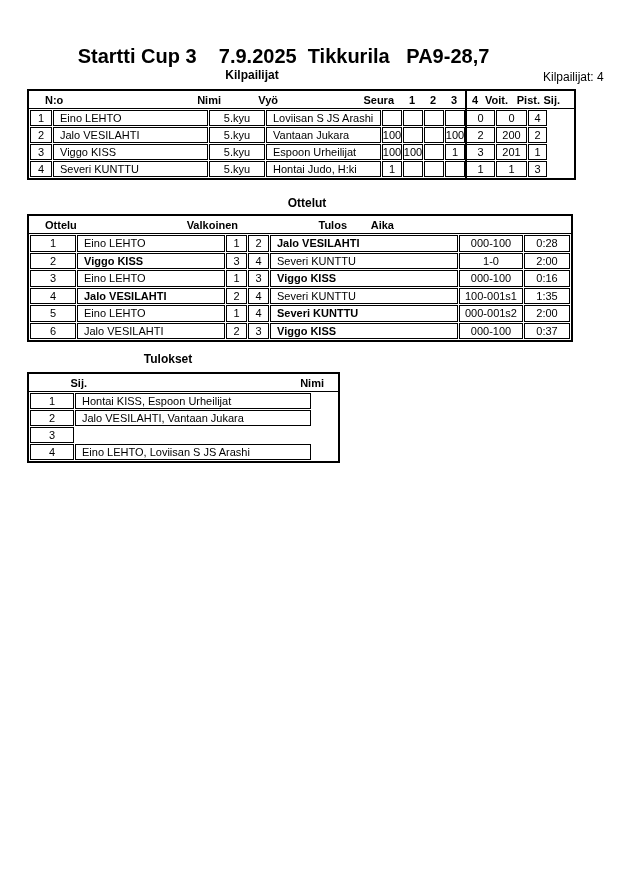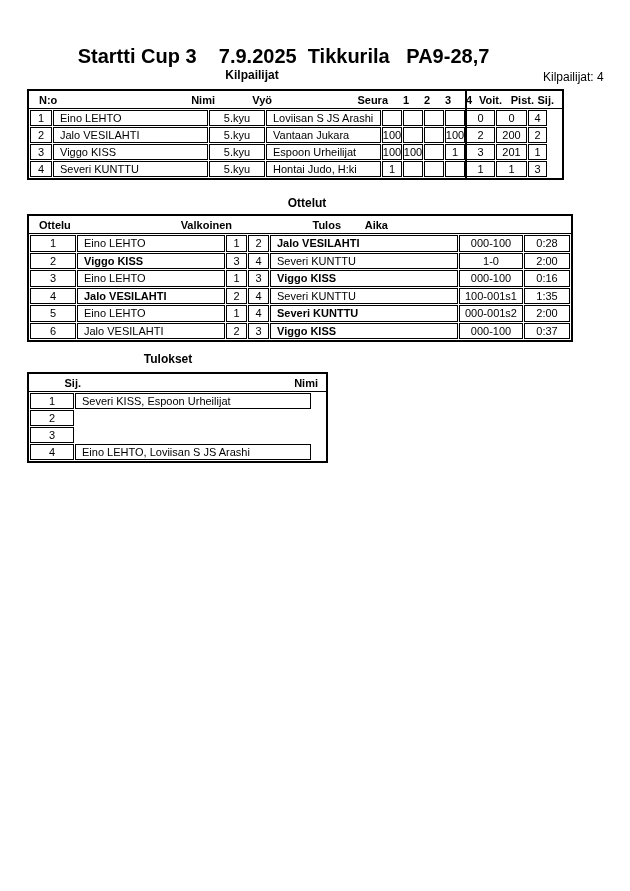--- a/index.html
+++ b/index.html
@@ -18,21 +18,21 @@
   }
   #h-kilpailijat{left:252px;top:68px;}
   #h-ottelut{left:307px;top:196px;}
   #h-tulokset{left:168px;top:352px;}
   .count{position:absolute;left:543px;top:70px;font-size:12px;}
   .tbl{position:absolute;border:2px solid #000;background:#fff;width:max-content;}
   #tbl-competitors{left:27px;top:89px;}
   #tbl-matches{left:27px;top:214px;}
   #tbl-results{left:27px;top:372px;}
   .thead{
-    display:flex;gap:1px;padding:0 8px;height:17px;align-items:center;
+    display:flex;gap:1px;padding:0 14px;height:17px;align-items:center;
     border-bottom:1px solid #000;font-weight:bold;font-size:11px;
   }
   .thead .hc{text-align:right;white-space:nowrap;overflow:visible;}
   .thead .hc.hleft{text-align:left;padding-left:2px;box-sizing:border-box;}
   .tbody{display:flex;flex-direction:column;gap:1px;padding:1px;}
   .row{display:flex;gap:1px;}
   .cell{
     height:16px;border:1px solid #000;box-sizing:border-box;
     display:flex;align-items:center;justify-content:center;
     font-size:11px;white-space:nowrap;overflow:hidden;background:#fff;
@@ -199,24 +199,25 @@
 
   <div class="heading" id="h-tulokset">Tulokset</div>
   <div class="tbl" id="tbl-results">
       <div class="thead">
         <span class="hc w44">Sij.</span>
         <span class="hc w236">Nimi</span>
       </div>
       <div class="tbody">
         <div class="row">
           <div class="cell w44">1</div>
-          <div class="cell w236 left">Severi KISS, Espoon Urheilijat</div>
+          <div class="cell w236 left">Hontai KISS, Espoon Urheilijat</div>
         </div>
         <div class="row">
           <div class="cell w44">2</div>
+          <div class="cell w236 left">Jalo VESILAHTI, Vantaan Jukara</div>
         </div>
         <div class="row">
           <div class="cell w44">3</div>
         </div>
         <div class="row">
           <div class="cell w44">4</div>
           <div class="cell w236 left">Eino LEHTO, Loviisan S JS Arashi</div>
         </div>
       </div>
     </div>

